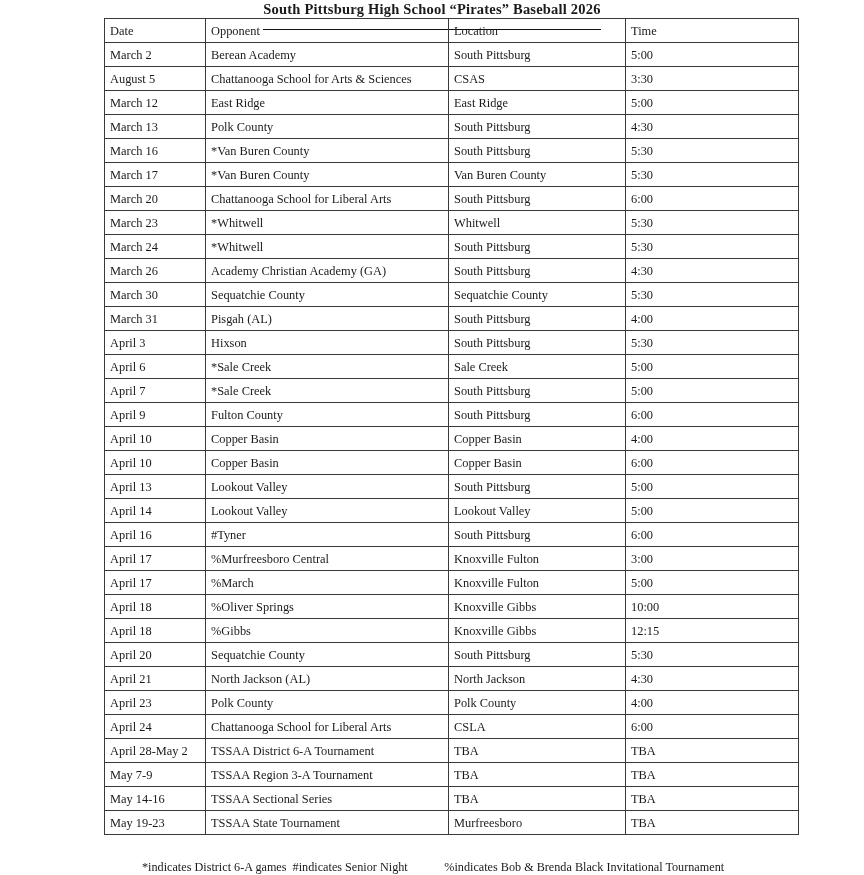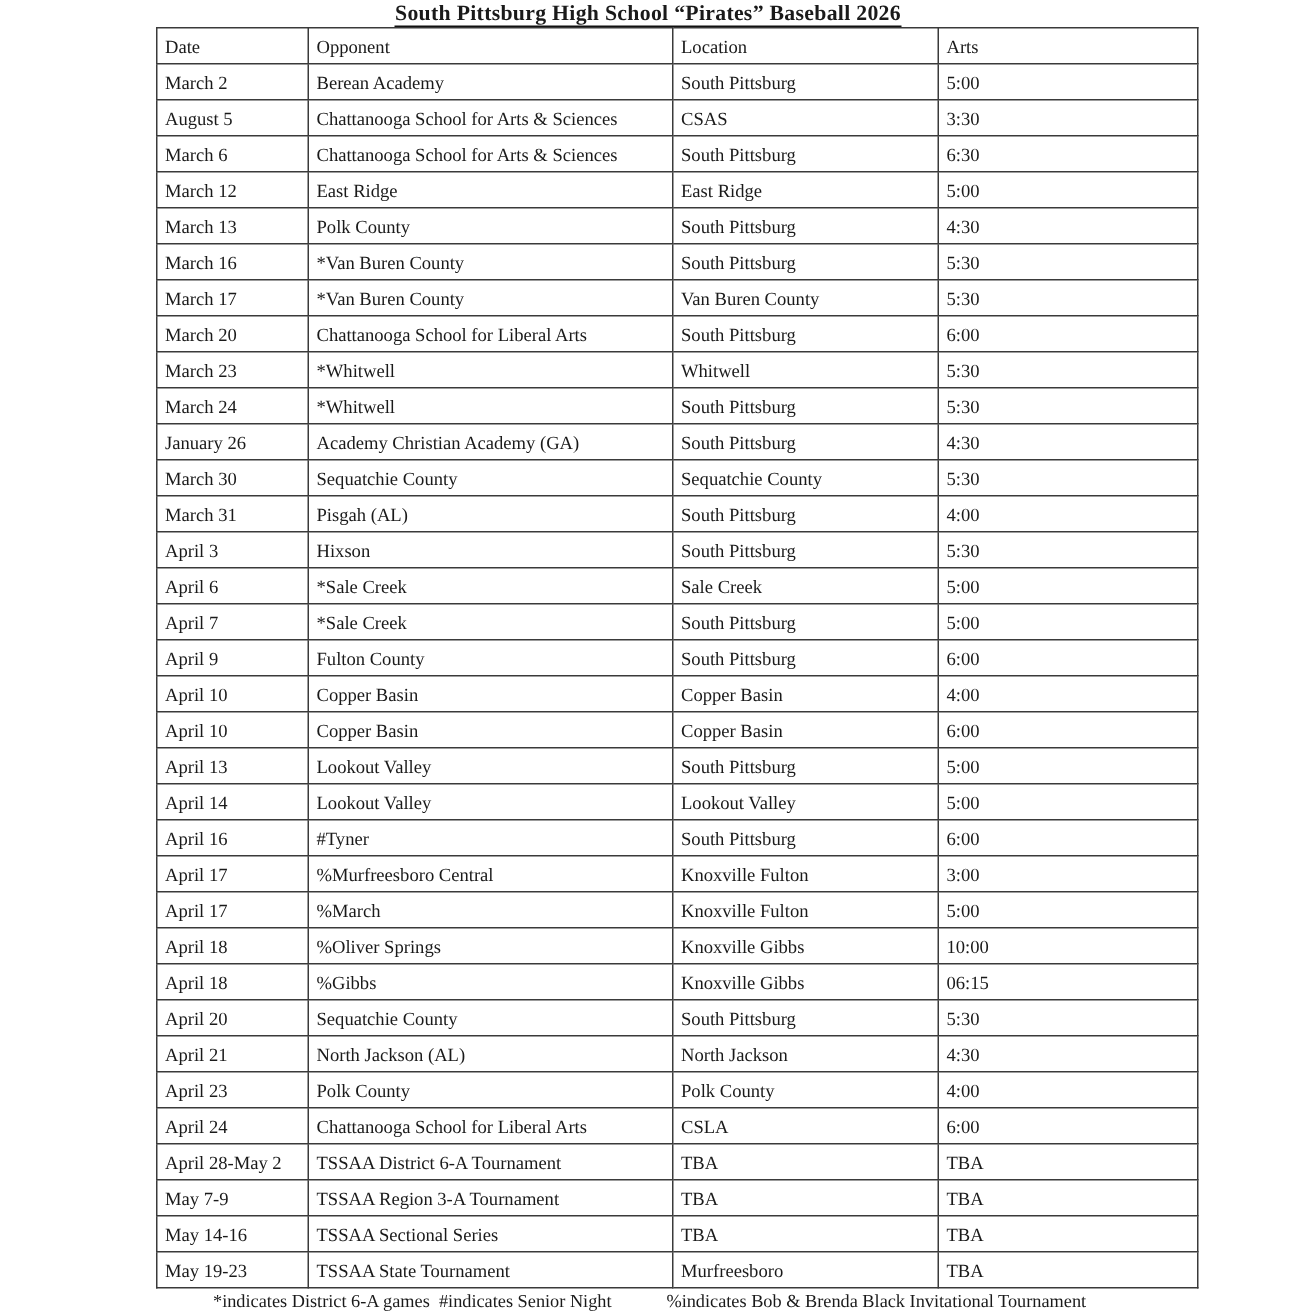--- a/index.html
+++ b/index.html
@@ -25,21 +25,21 @@
     top: 1px;
     width: 864px;
     text-align: center;
     font-size: 14.5px;
     font-weight: bold;
     letter-spacing: 0.2px;
     line-height: 16px;
   }
   .doc-title span {
     border-bottom: 1.6px solid #111;
-    padding-bottom: 0px;
+    padding-bottom: 12px;
   }
   .sched-table {
     position: absolute;
     left: 104px;
     top: 18px;
     width: 694px;
     border-collapse: collapse;
     table-layout: fixed;
   }
   .sched-table td {
@@ -81,41 +81,35 @@
       <col class="col-date">
         <col class="col-opp">
         <col class="col-loc">
         <col class="col-time">
     </colgroup>
     <tbody id="table-body">
       <tr>
         <td>Date</td>
         <td>Opponent</td>
         <td>Location</td>
-        <td>Arts</td>
+        <td>Time</td>
       </tr>
     <tr>
           <td>March 2</td>
           <td>Berean Academy</td>
           <td>South Pittsburg</td>
           <td>5:00</td>
         </tr>
         <tr>
           <td>August 5</td>
           <td>Chattanooga School for Arts &amp; Sciences</td>
           <td>CSAS</td>
           <td>3:30</td>
         </tr>
         <tr>
-          <td>March 6</td>
-          <td>Chattanooga School for Arts &amp; Sciences</td>
-          <td>South Pittsburg</td>
-          <td>6:30</td>
-        </tr>
-        <tr>
           <td>March 12</td>
           <td>East Ridge</td>
           <td>East Ridge</td>
           <td>5:00</td>
         </tr>
         <tr>
           <td>March 13</td>
           <td>Polk County</td>
           <td>South Pittsburg</td>
           <td>4:30</td>
@@ -144,21 +138,21 @@
           <td>Whitwell</td>
           <td>5:30</td>
         </tr>
         <tr>
           <td>March 24</td>
           <td>*Whitwell</td>
           <td>South Pittsburg</td>
           <td>5:30</td>
         </tr>
         <tr>
-          <td>January 26</td>
+          <td>March 26</td>
           <td>Academy Christian Academy (GA)</td>
           <td>South Pittsburg</td>
           <td>4:30</td>
         </tr>
         <tr>
           <td>March 30</td>
           <td>Sequatchie County</td>
           <td>Sequatchie County</td>
           <td>5:30</td>
         </tr>
@@ -237,21 +231,21 @@
         <tr>
           <td>April 18</td>
           <td>%Oliver Springs</td>
           <td>Knoxville Gibbs</td>
           <td>10:00</td>
         </tr>
         <tr>
           <td>April 18</td>
           <td>%Gibbs</td>
           <td>Knoxville Gibbs</td>
-          <td>06:15</td>
+          <td>12:15</td>
         </tr>
         <tr>
           <td>April 20</td>
           <td>Sequatchie County</td>
           <td>South Pittsburg</td>
           <td>5:30</td>
         </tr>
         <tr>
           <td>April 21</td>
           <td>North Jackson (AL)</td>

